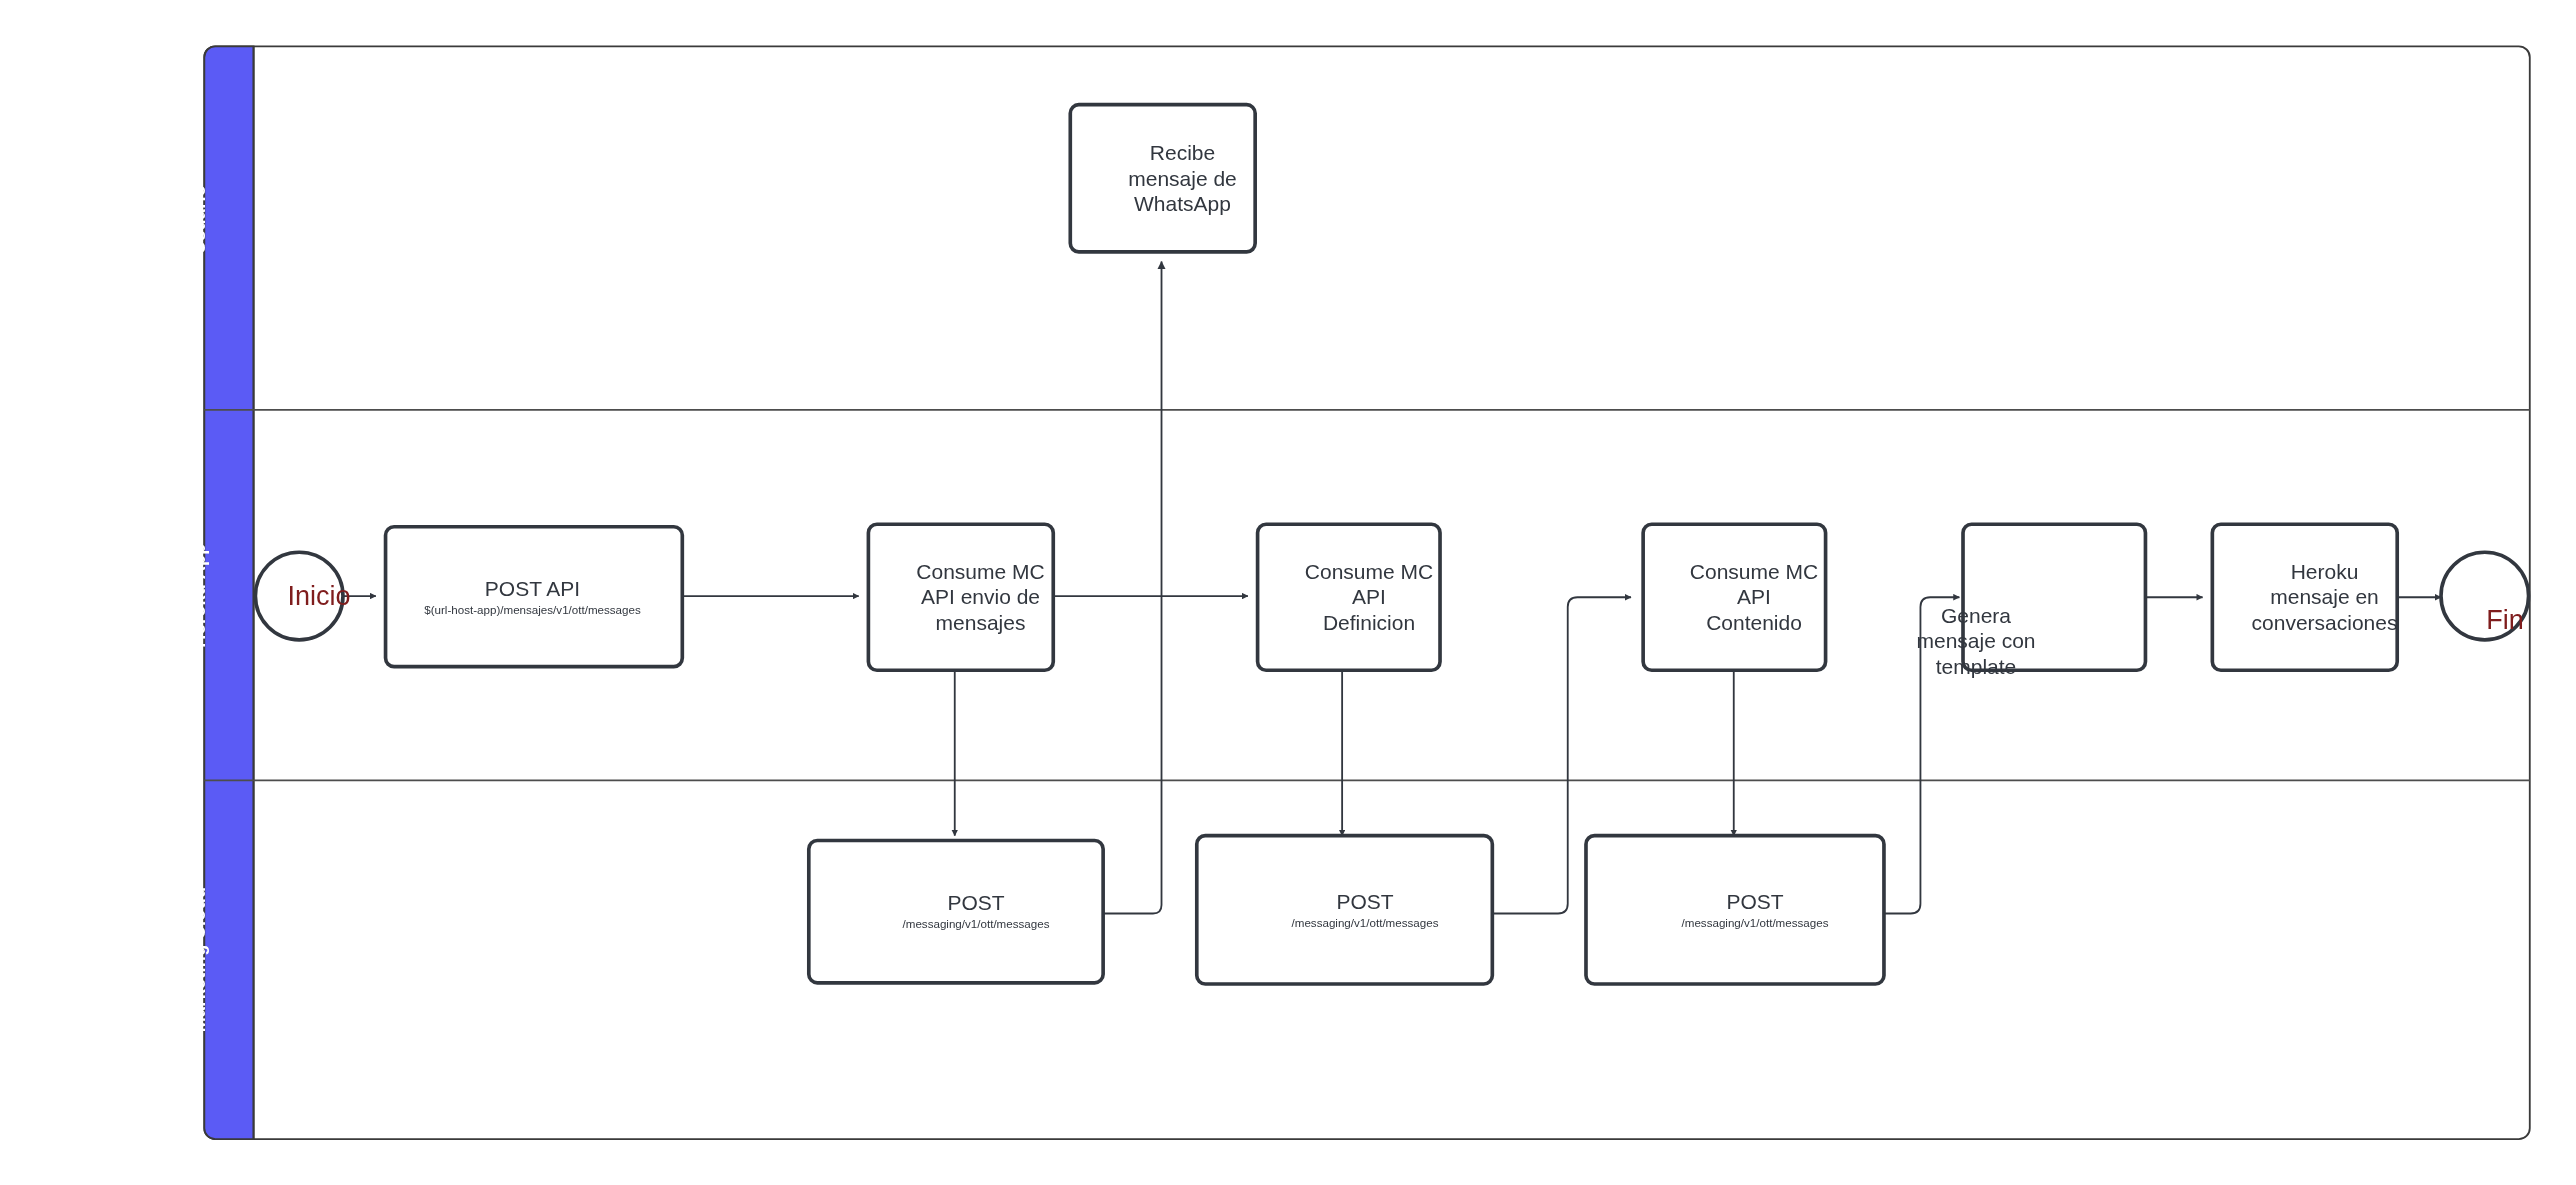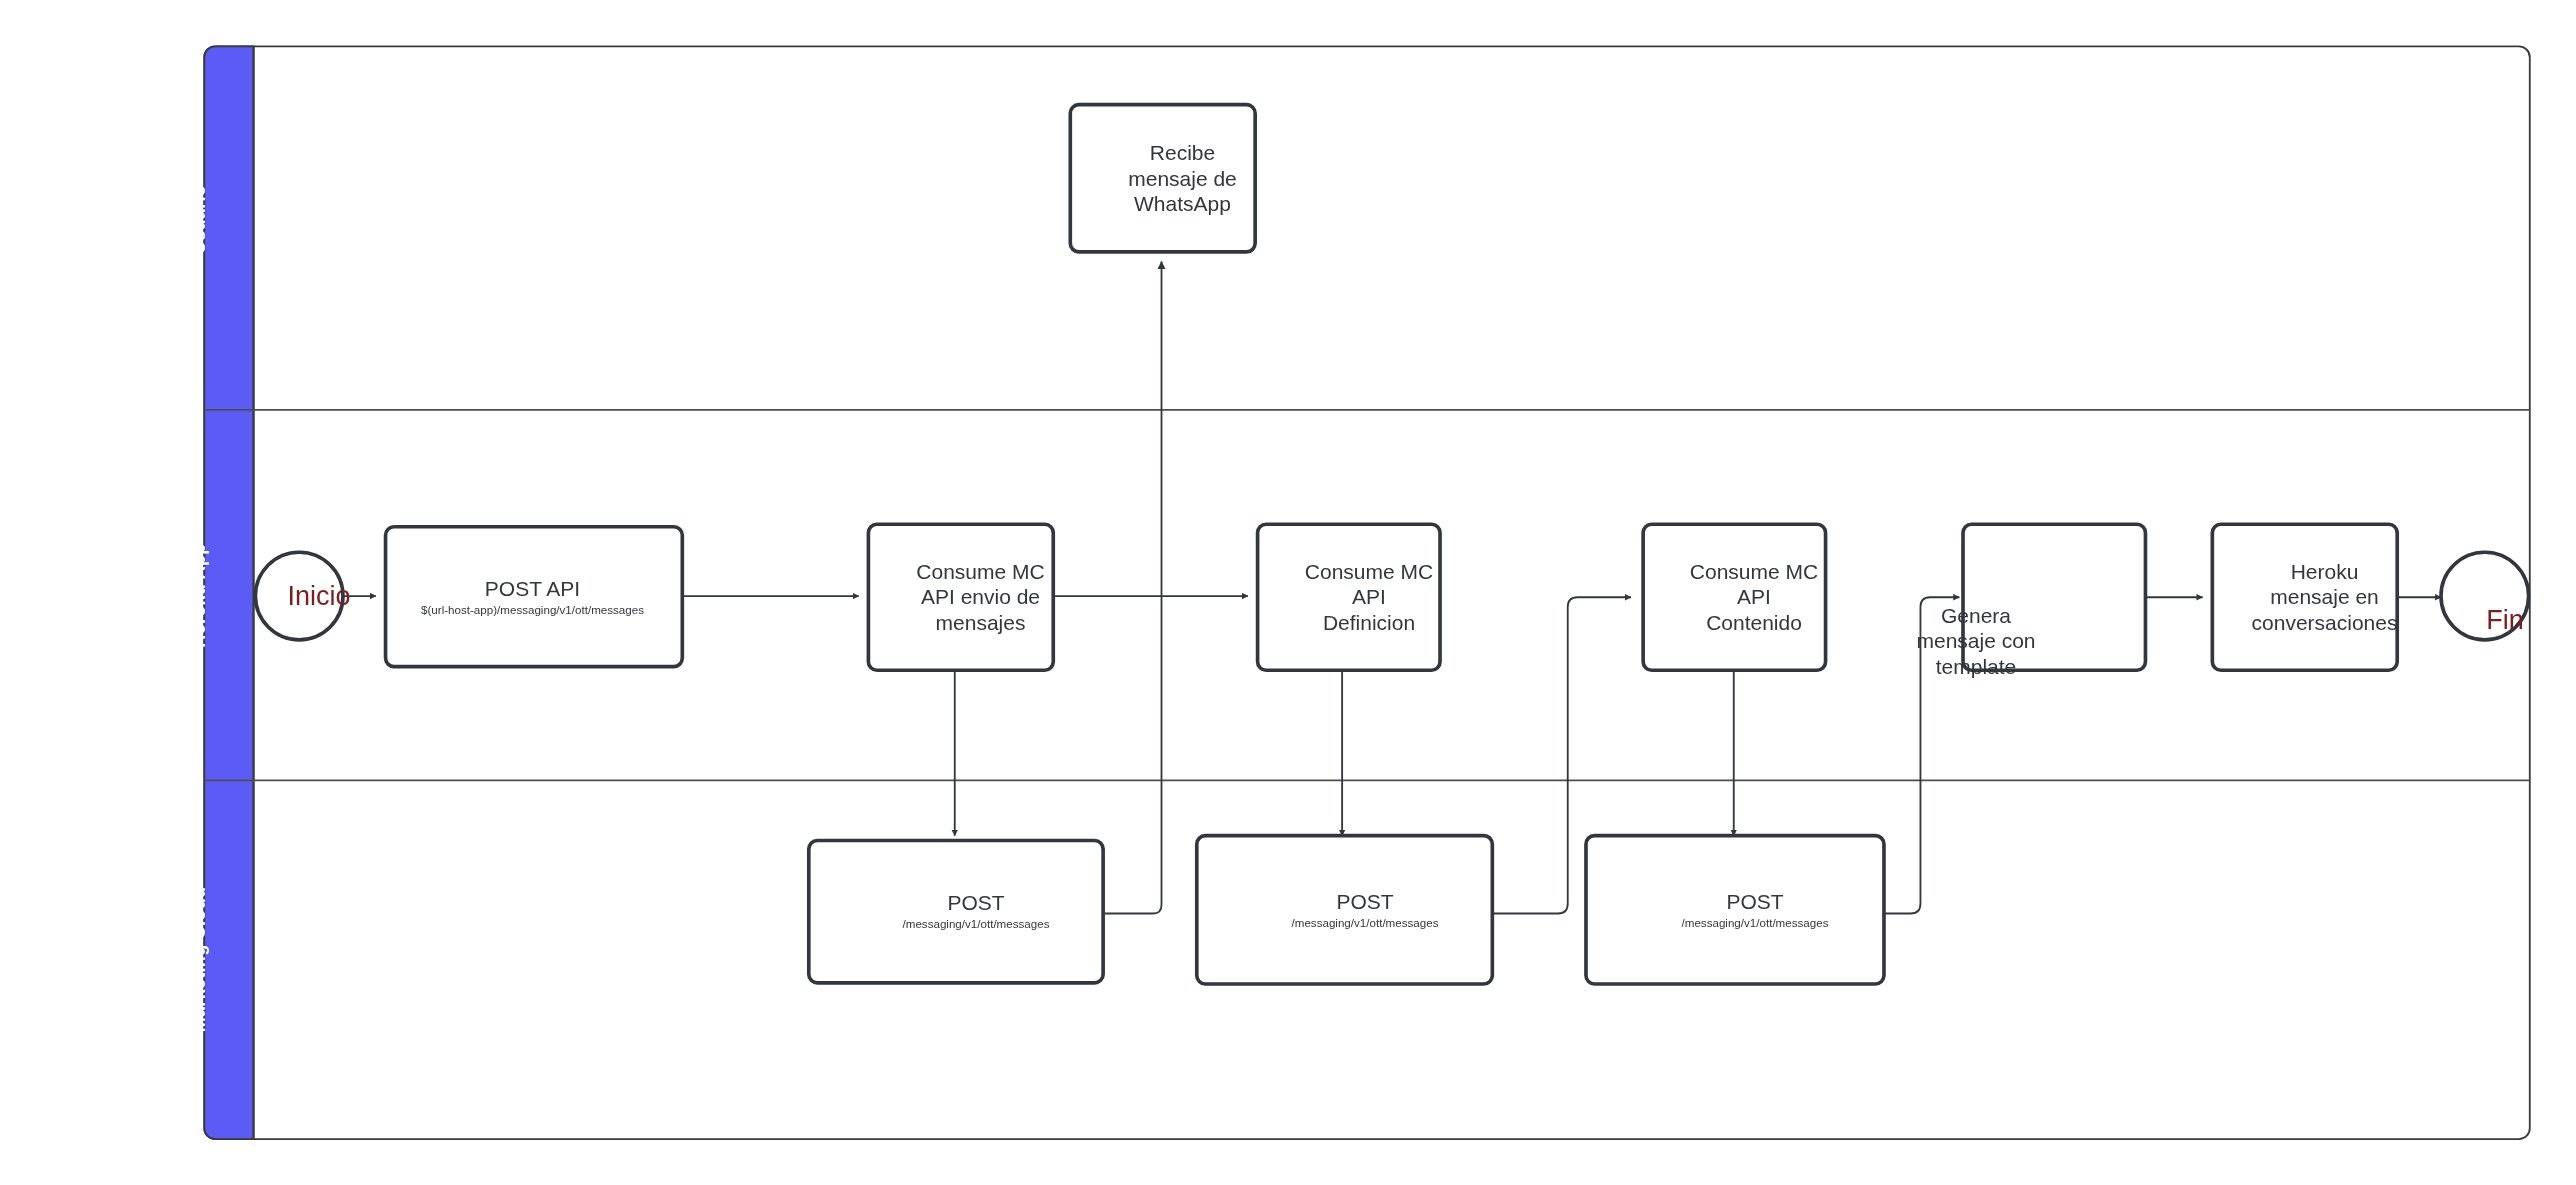--- a/index.html
+++ b/index.html
@@ -159,21 +159,21 @@
   <div class="lane-label" style="left:112px; top:940px; width:175px; height:39px; transform:rotate(-90deg);">
     <span>Marketing Cloud</span>
   </div>
 
   <div class="node-text" style="left:255px; top:552px; width:88px; height:88px;">
     <span class="terminator-text">Inicio</span>
   </div>
 
   <div class="node-text" style="left:364px; top:527px; width:297px; height:140px;">
     <span class="node-title">POST API</span>
-    <span class="node-sub">$(url-host-app)/messaging/v1/ott/messages</span>
+    <span class="node-sub">$(url-host-app)/mensajes/v1/ott/messages</span>
   </div>
 
   <div class="node-text" style="left:868px; top:524px; width:185px; height:146px;">
     <span class="node-title">Consume MC
 API envio de
 mensajes</span>
   </div>
 
   <div class="node-text" style="left:1258px; top:524px; width:182px; height:146px;">
     <span class="node-title">Consume MC

